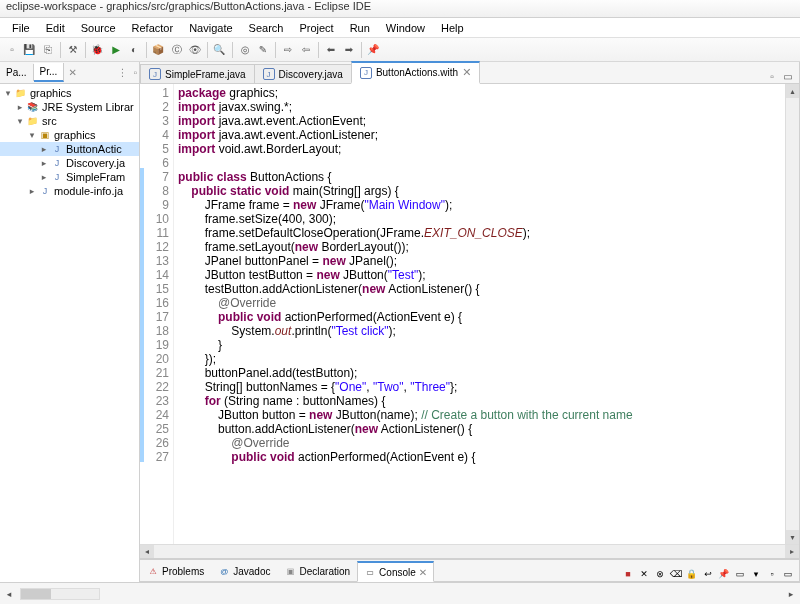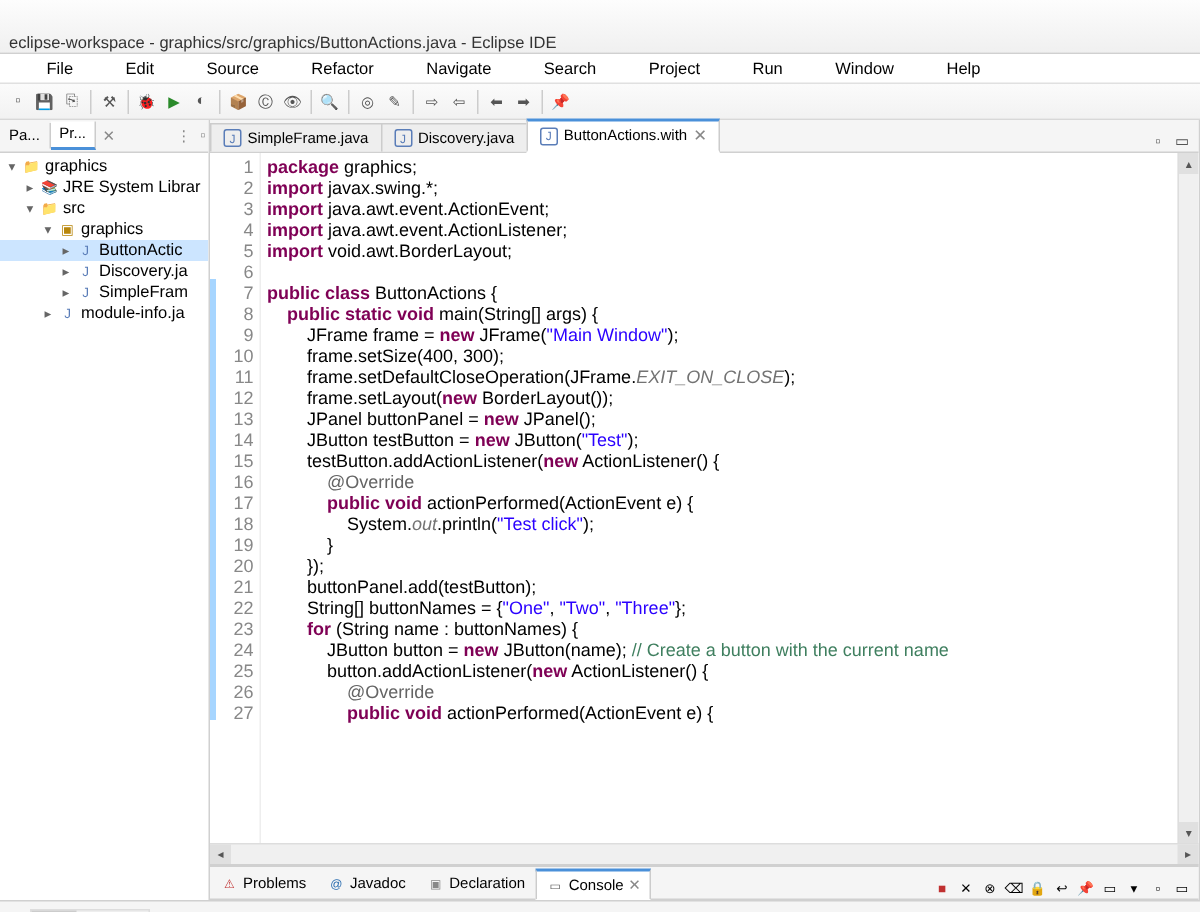--- a/index.html
+++ b/index.html
@@ -1,21 +1,21 @@
 <!DOCTYPE html>
 <html><head>
 <meta charset="utf-8">
 <style>
 * { margin: 0; padding: 0; box-sizing: border-box; font-family: "Segoe UI", Tahoma, sans-serif; }
 body { width: 800px; height: 608px; overflow: hidden; background: #fff; font-size: 11px; }
 
-.titlebar { height: 36px; background: linear-gradient(#fdfdfd,#f0f0f0); border-bottom: 1px solid #d0d0d0; display: flex; align-items: flex-end; padding: 0 6px; color: #333; font-size: 11px; }
+.titlebar { height: 18px; background: linear-gradient(#fdfdfd,#f0f0f0); border-bottom: 1px solid #d0d0d0; display: flex; align-items: flex-start; padding: 0 6px; color: #333; font-size: 11px; }
 
 .menubar { height: 20px; display: flex; align-items: center; padding: 0 4px; background: #fff; border-bottom: 1px solid #e0e0e0; }
-.menubar span { padding: 2px 8px; cursor: default; margin-left: 19px; }
+.menubar span { padding: 2px 8px; cursor: default; }
 
 .toolbar { height: 24px; background: linear-gradient(#fbfbfb,#f2f2f2); border-bottom: 1px solid #d8d8d8; display: flex; align-items: center; padding: 0 4px; gap: 2px; }
 .tb-btn { width: 16px; height: 16px; display: inline-flex; align-items: center; justify-content: center; font-size: 10px; color: #555; border-radius: 2px; }
 .tb-sep { width: 1px; height: 16px; background: #ccc; margin: 0 2px; }
 .tb-green { color: #2a8a2a; }
 .tb-red { color: #c03030; }
 
 .workarea { display: flex; height: calc(608px - 22px - 20px - 24px - 22px); }
 
 
@@ -47,21 +47,21 @@
 .code-area { flex: 1; display: flex; overflow: hidden; position: relative; background: #fff; }
 .gutter { width: 30px; background: #fff; border-right: 1px solid #eee; text-align: right; padding: 2px 4px 2px 0; font-family: Consolas, monospace; font-size: 12px; color: #888; line-height: 14px; }
 .hl-strip { width: 4px; background: #fff; }
 .hl-strip div { height: 14px; }
 .hl-strip .m { background: #a6d5ff; }
 .code { flex: 1; padding: 2px 4px; font-family: Consolas, monospace; font-size: 12px; line-height: 14px; white-space: pre; overflow: hidden; }
 .kw { color: #7f0055; font-weight: bold; }
 .str { color: #2a00ff; }
 .cmt { color: #3f7f5f; }
 .ann { color: #646464; }
-.const { color: #737373; font-style: italic; }
+.const { color: #7f1d1d; font-style: italic; }
 .vscroll { width: 14px; background: #f0f0f0; border-left: 1px solid #ddd; position: relative; }
 .vscroll .arrow { height: 14px; background: #e0e0e0; display: flex; align-items: center; justify-content: center; font-size: 8px; color: #555; }
 .vscroll .arrow.bottom { position: absolute; bottom: 0; width: 100%; }
 
 .hscroll { height: 14px; background: #f0f0f0; border-top: 1px solid #ddd; display: flex; align-items: center; }
 .hscroll .arrow { width: 14px; height: 14px; display: flex; align-items: center; justify-content: center; font-size: 8px; color: #555; background: #e0e0e0; }
 
 
 .bottom-panel { border-top: 2px solid #d0d0d0; }
 .bp-tabs { height: 22px; display: flex; align-items: flex-end; background: #f5f5f5; border-bottom: 1px solid #d0d0d0; }

